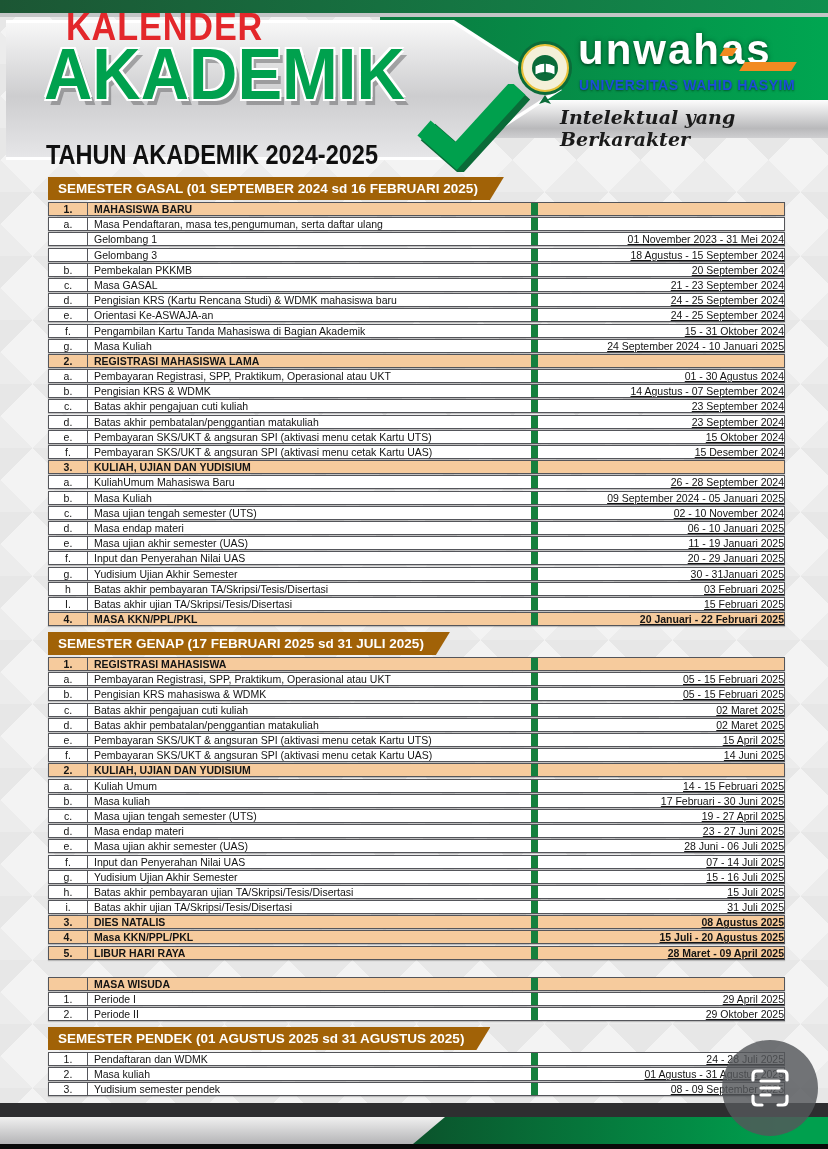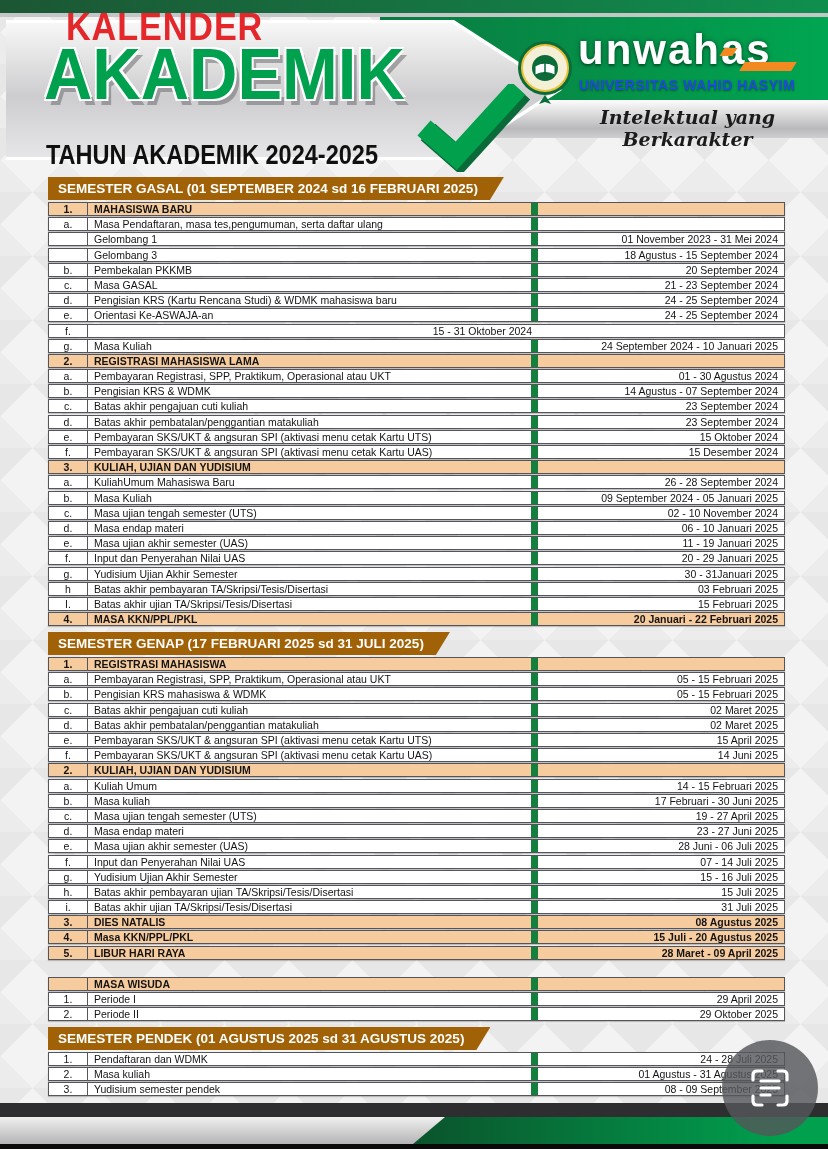--- a/index.html
+++ b/index.html
@@ -17,21 +17,21 @@
   }
 
   
   .top-strip { position:absolute; top:0; left:0; right:0; height:17px;
     background:linear-gradient(90deg,#1c5634,#0f8f4e); border-bottom:4px solid #c3c5c6; z-index:2; }
   .green-block { position:absolute; top:0; left:380px; right:0; height:100px;
     background:linear-gradient(90deg,#0a7a40,#00a651); z-index:1; }
   .tagline-band { position:absolute; top:100px; left:468px; right:0; height:38px;
     background:linear-gradient(180deg,#fdfdfd,#b9b9bb 75%,#cfcfd1);
     clip-path:polygon(34px 0,100% 0,100% 100%,0 100%); z-index:1; }
-  .tagline-text { position:absolute; top:106px; left:560px; width:255px; text-align:center;
+  .tagline-text { position:absolute; top:106px; left:560px; width:255px; text-align:left;
     font-family:"DejaVu Serif", serif; font-style:italic; font-weight:bold;
     font-size:19px; color:#1b1b1b; z-index:3; }
 
   .arrow-outer { position:absolute; top:20px; left:6px; width:560px; height:140px; background:#ffffff;
     clip-path:polygon(0 0,448px 0,556px 70px,448px 140px,0 140px);
     filter:drop-shadow(3px 4px 3px rgba(0,0,0,.35)); z-index:4; }
   .arrow-inner { position:absolute; top:3px; left:0; width:553px; height:134px;
     background:linear-gradient(180deg,#f7f7f7 0%,#cdcdcf 55%,#e6e6e8 100%);
     clip-path:polygon(0 0,446px 0,550px 67px,446px 134px,0 134px); }
 
@@ -71,21 +71,21 @@
   .cal-table { width:100%; }
   .cal-table + .cal-table { margin-top:17px;border-radius:6px; }
   .row { display:grid; grid-template-columns:39px 1fr 246px;
     line-height:12px; background:#ffffff; border:1px solid #54555a;
     margin-bottom:1.2px; font-size:10.5px; color:#141414;
     box-shadow:0 1px 1px rgba(0,0,0,.2); }
   .row.section { background:#f6cb9d; font-weight:bold; }
   .cell { overflow:hidden; white-space:nowrap; }
   .cell.no { text-align:center; border-right:1px solid #54555a; }
   .cell.label { padding-left:6px; border-right:7px solid #15803d; }
-  .cell.date { text-align:right; padding-right:6px; }
+  .cell.date { text-align:right; padding-right:0;text-decoration:underline; }
 
   
   .dark-band { position:absolute; left:0; right:0; top:1103px; height:14px; background:#2e2e30; z-index:5; }
   .footer { position:absolute; left:0; right:0; top:1117px; height:27px;
     background:linear-gradient(90deg,#0c4b28 45%,#00a04e 95%); z-index:5; }
   .footer-silver { position:absolute; top:0; bottom:0; left:0; width:445px;
     background:linear-gradient(180deg,#f0f0f0,#b4b4b6);
     clip-path:polygon(0 0,100% 0,calc(100% - 32px) 100%,0 100%); }
   .black-strip { position:absolute; left:0; right:0; top:1144px; height:5px; background:#0a0a0a; z-index:5; }
 
@@ -167,20 +167,21 @@
         <div class="cell label">Pengisian KRS (Kartu Rencana Studi) &amp; WDMK mahasiswa baru</div>
         <div class="cell date">24 - 25 September 2024</div>
       </div>
       <div class="row">
         <div class="cell no">e.</div>
         <div class="cell label">Orientasi Ke-ASWAJA-an</div>
         <div class="cell date">24 - 25 September 2024</div>
       </div>
       <div class="row">
         <div class="cell no">f.</div>
+        <div class="cell label">Pengambilan Kartu Tanda Mahasiswa di Bagian Akademik</div>
         <div class="cell date">15 - 31 Oktober 2024</div>
       </div>
       <div class="row">
         <div class="cell no">g.</div>
         <div class="cell label">Masa Kuliah</div>
         <div class="cell date">24 September 2024 - 10 Januari 2025</div>
       </div>
       <div class="row section">
         <div class="cell no">2.</div>
         <div class="cell label">REGISTRASI MAHASISWA  LAMA</div>

